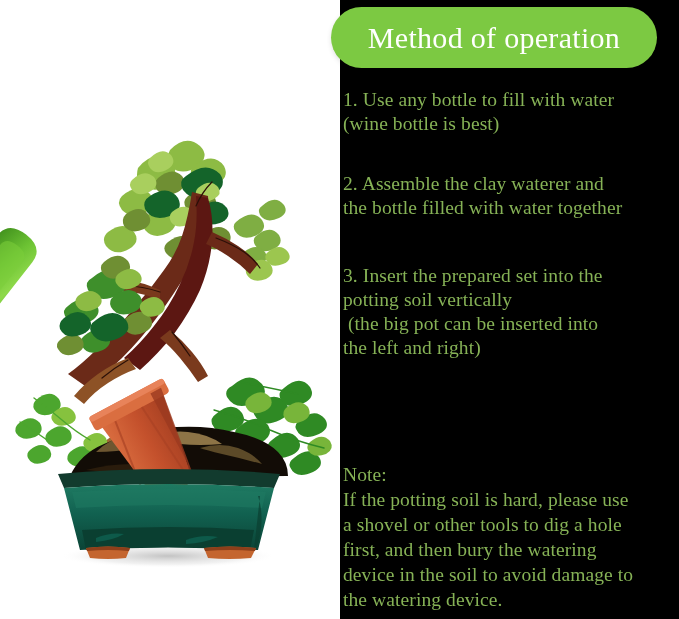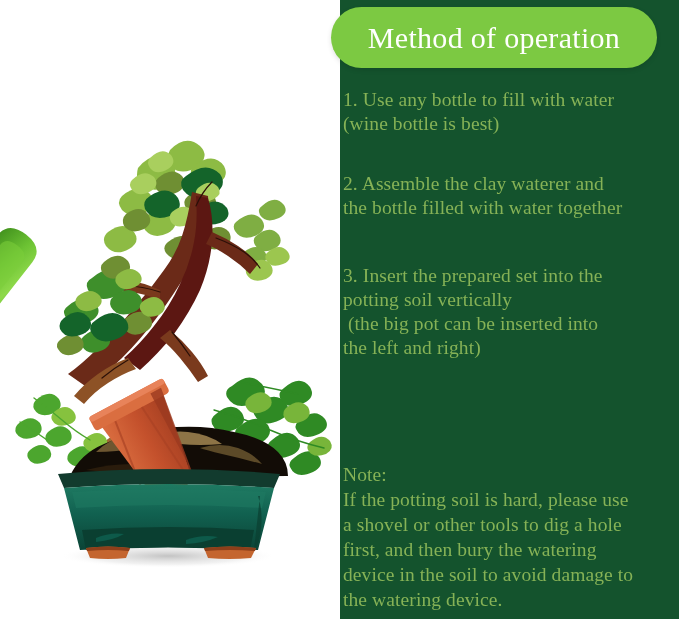--- a/index.html
+++ b/index.html
@@ -12,21 +12,21 @@
     height: 619px;
     position: relative;
     overflow: hidden;
     font-family: "Liberation Serif", "DejaVu Serif", serif;
     -webkit-font-smoothing: antialiased;
   }
 
   #page {
     position: absolute;
     inset: 0;
-    background: #14532d;
+    background: #000000;
   }
 
   
   #illustration {
     position: absolute;
     left: 0;
     top: 0;
     width: 340px;
     height: 619px;
   }

